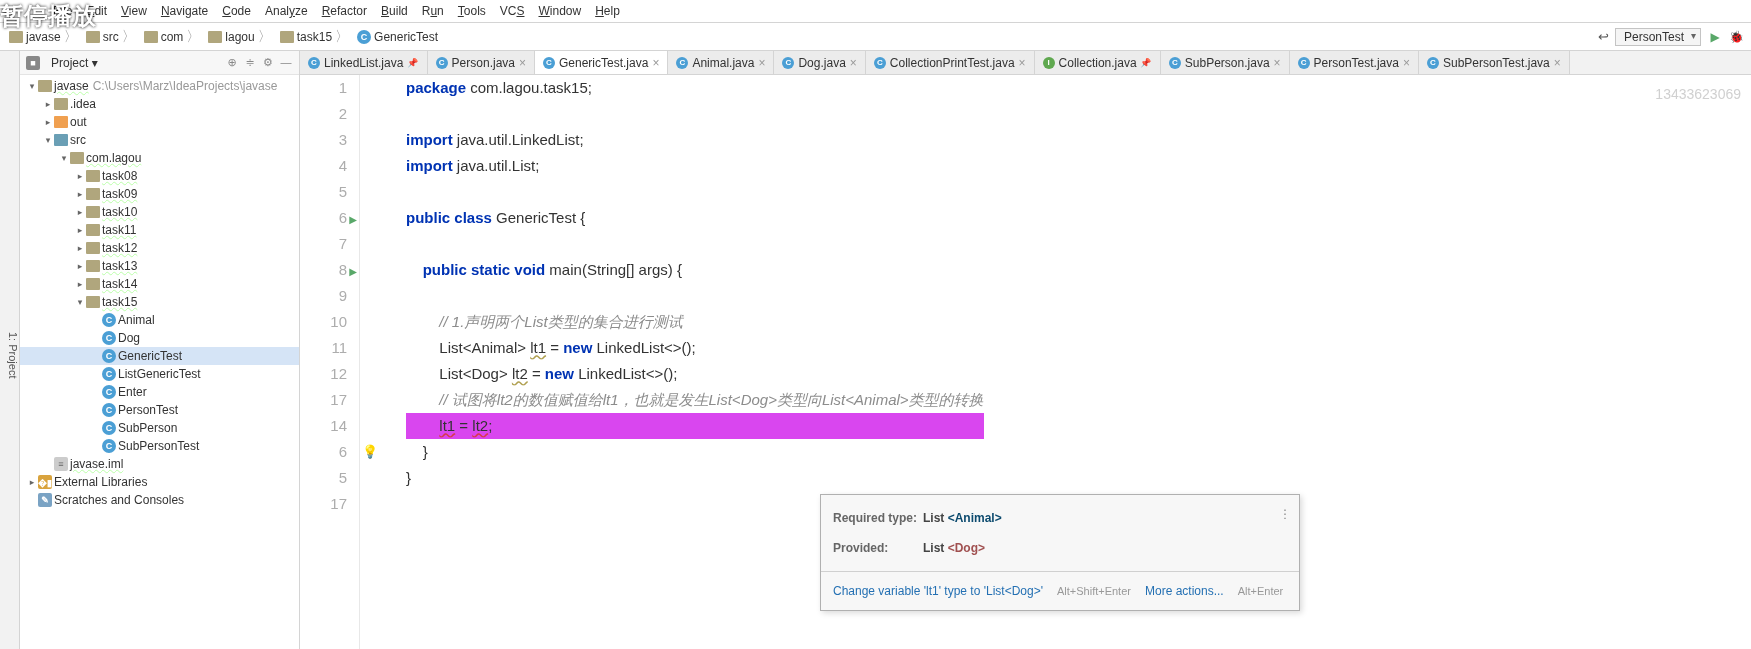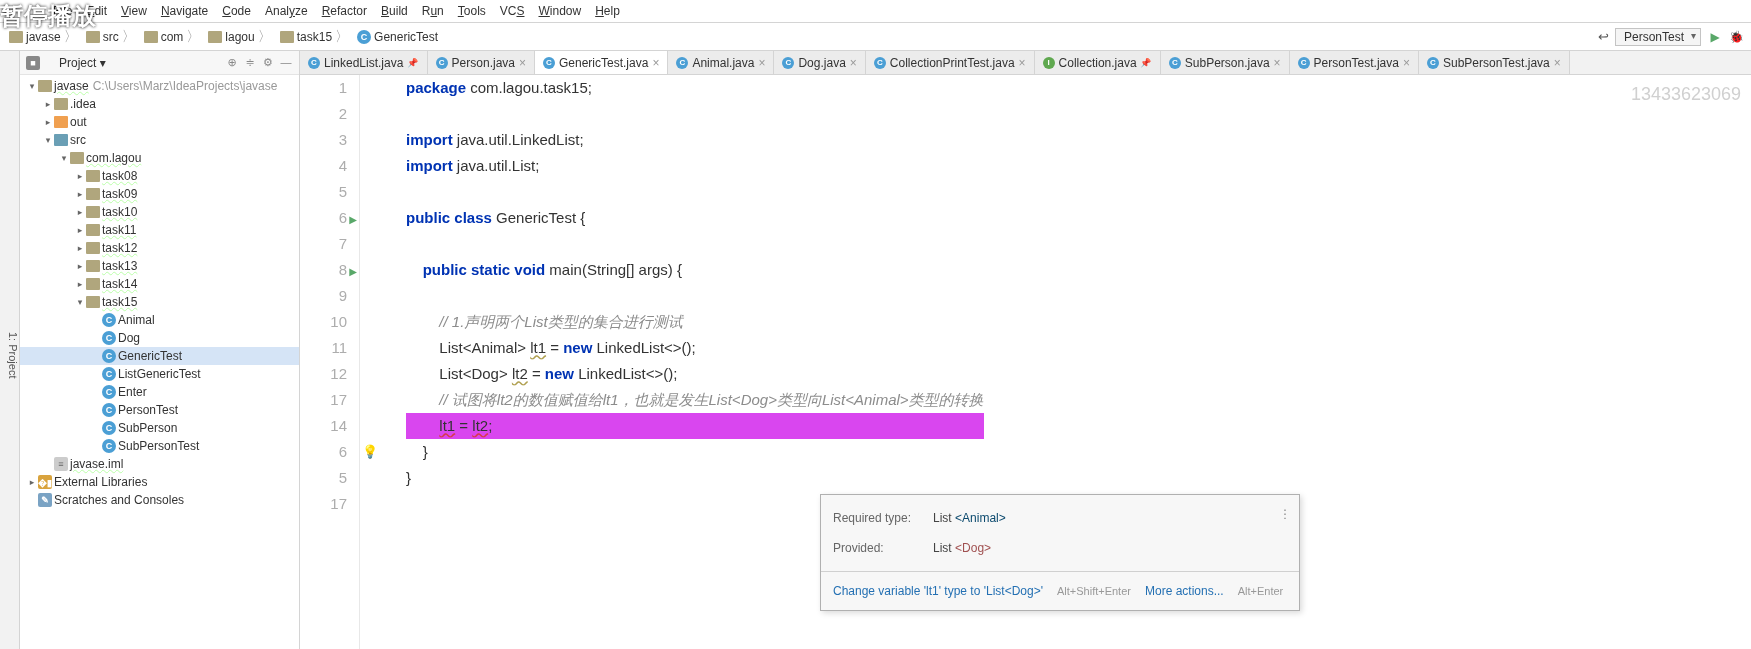--- a/index.html
+++ b/index.html
@@ -46,24 +46,24 @@
 .gutter { width:60px; background:#fff; border-right:1px solid #e8e8e8; text-align:right; color:#adadad; padding-right:12px; position:relative; }
 .gutter .ln { height:26px; position:relative; }
 .gutter .run-mark::after { content:"▶"; position:absolute; right:-10px; top:2px; color:#59a869; font-size:10px; }
 .bulb { position:absolute; left:62px; color:#e8a33d; font-size:13px; }
 .code { padding-left:46px; white-space:pre; }
 .code .kw { color:#0033b3; font-weight:600; }
 .code .cmt { color:#8c8c8c; font-style:italic; }
 .code .err { text-decoration:underline wavy #d73a49; }
 .code .warn { text-decoration:underline wavy #b0a050; }
 .highlight-line { background:#d946ef; }
-.watermark { position:absolute; top:6px; right:10px; color:#d0d0d0; font-size:18px; font-family:sans-serif; }
+.watermark { position:absolute; top:6px; right:10px; color:#d0d0d0; font-size:14px; font-family:sans-serif; }
 .tooltip { position:absolute; background:#f7f7f7; border:1px solid #b0b0b0; box-shadow:2px 2px 6px rgba(0,0,0,.15); font-family:"Segoe UI",sans-serif; font-size:12px; }
 .tooltip .tt-body { padding:8px 12px; }
-.tooltip .tt-row { display:flex; gap:10px; padding:2px 0; }
+.tooltip .tt-row { display:flex; padding:2px 0;font-weight:bold; }
 .tooltip .tt-lbl { color:#666; width:90px; }
 .tooltip .tt-val { color:#333; }
 .tooltip .tt-type { color:#444;margin-top:20px; }
 .tooltip .tt-gen { color:#0c4a6e; }
 .tooltip .tt-dog { color:#a05050; }
 .tooltip .tt-actions { border-top:1px solid #d0d0d0; padding:6px 12px; display:flex; gap:14px; align-items:center; }
 .tooltip .tt-link { color:#2470b3; cursor:pointer; }
 .tooltip .tt-hint { color:#999; font-size:11px; }
 .tooltip .tt-more { position:absolute; top:6px; right:8px; color:#888; cursor:pointer; }
 .undo-ico { font-size:13px; color:#555; }
@@ -128,21 +128,21 @@
     <span class="tool-ico" style="color:#59a869">🐞</span>
   </div>
 </div>
 
 <div class="main">
   <div class="left-rail">1: Project</div>
 
   <div class="project-panel">
     <div class="panel-header">
       <span class="icon-box" style="background:#888">■</span>
-      <span class="title" style="padding-left:19px"><span>Project</span> ▾</span>
+      <span class="title" style="padding-left:11px"><span>Project</span> ▾</span>
       <div class="panel-icons">
         <span>⊕</span>
         <span>≑</span>
         <span>⚙</span>
         <span>—</span>
       </div>
     </div>
     <div class="tree" id="tree">
         <div class="tree-row wavy" style="padding-left: 6px;">
           <span class="arrow">▾</span>

